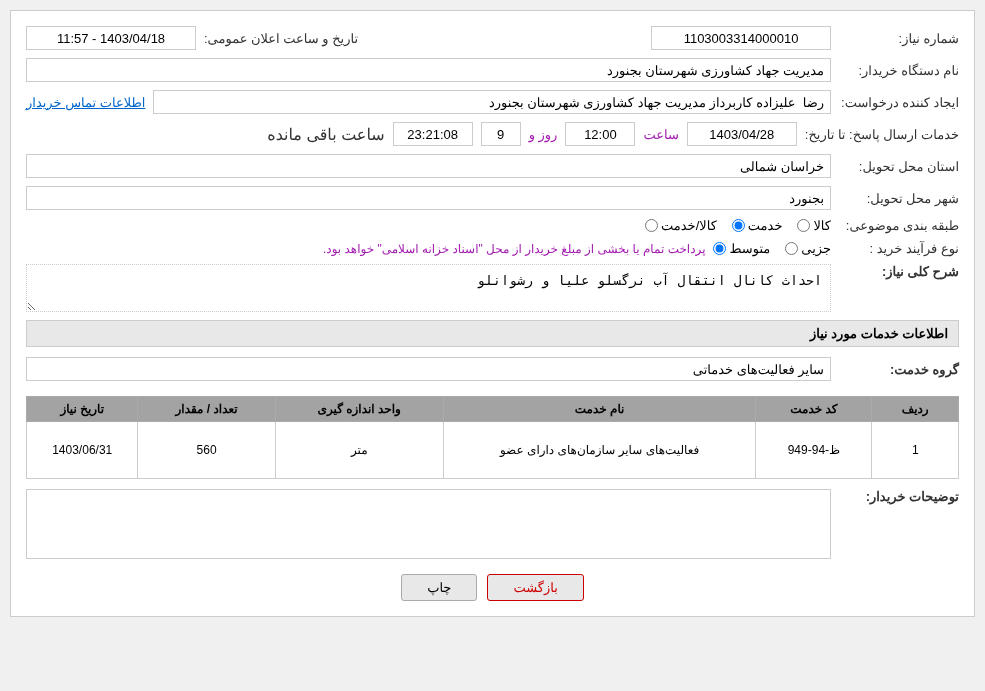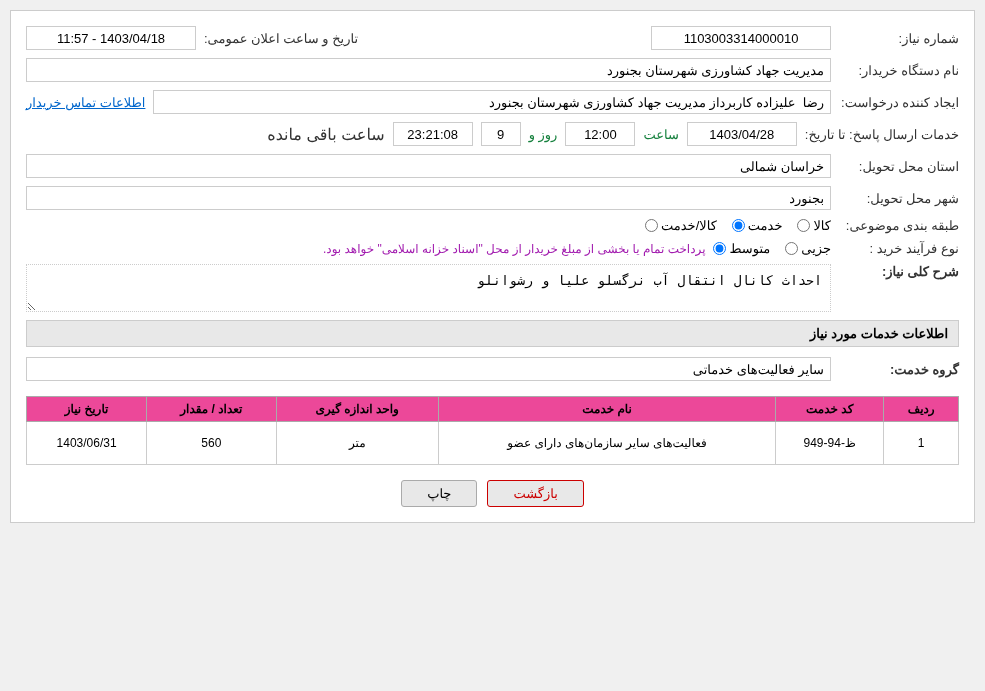--- a/index.html
+++ b/index.html
@@ -54,21 +54,21 @@
       background: white;
       padding: 3px 6px;
       height: 24px;
       font-family: Tahoma, Arial, sans-serif;
       font-size: 13px;
       direction: rtl;
     }
     .input-box.full { flex: 1; }
     .input-box.medium { width: 200px; }
     .link-blue { color: #0066cc; text-decoration: underline; cursor: pointer; }
-    .time-label { color: #15803d; white-space: nowrap; }
+    .time-label { color: #a21caf; white-space: nowrap; }
     .remaining-label { color: #333; white-space: nowrap; font-size: 16px; }
     .radio-group {
       display: flex;
       gap: 15px;
       align-items: center;
     }
     .radio-item {
       display: flex;
       align-items: center;
       gap: 3px;
@@ -83,29 +83,29 @@
     }
     .table-section {
       margin-top: 15px;
     }
     table {
       width: 100%;
       border-collapse: collapse;
       font-size: 12px;
     }
     table th {
-      background: #ec4899;
+      background: #a3a3a3;
       border: 1px solid #aaa;
-      padding: 5px 10px;
+      padding: 5px 16px;
       text-align: center;
       font-weight: bold;
     }
     table td {
       border: 1px solid #ccc;
-      padding: 14px 8px;
+      padding: 21px 8px;
       text-align: center;
     }
     table tr:nth-child(even) td { background: #f9f9f9; }
     .textarea-box {
       width: 100%;
       min-height: 70px;
       border: 1px solid #ccc;
       padding: 5px;
       font-family: Tahoma, Arial, sans-serif;
       font-size: 13px;
@@ -248,20 +248,24 @@
       <td>ظ-94-949</td>
       <td>فعالیت‌های سایر سازمان‌های دارای عضو</td>
       <td>متر</td>
       <td>560</td>
       <td>1403/06/31</td>
     </tr>
           </tbody>
       </table>
     </div>
 
+    <div class="form-row" style="align-items:flex-start; margin-top:10px;">
+      <span class="label" style="font-weight:bold;">توضیحات خریدار:</span>
+      <textarea class="textarea-box" style=""></textarea>
+    </div>
 
     <div class="button-row">
       <button class="btn btn-back">بازگشت</button>
       <button class="btn btn-print">چاپ</button>
     </div>
 
   </div>
 </div>
 
 </body></html>

